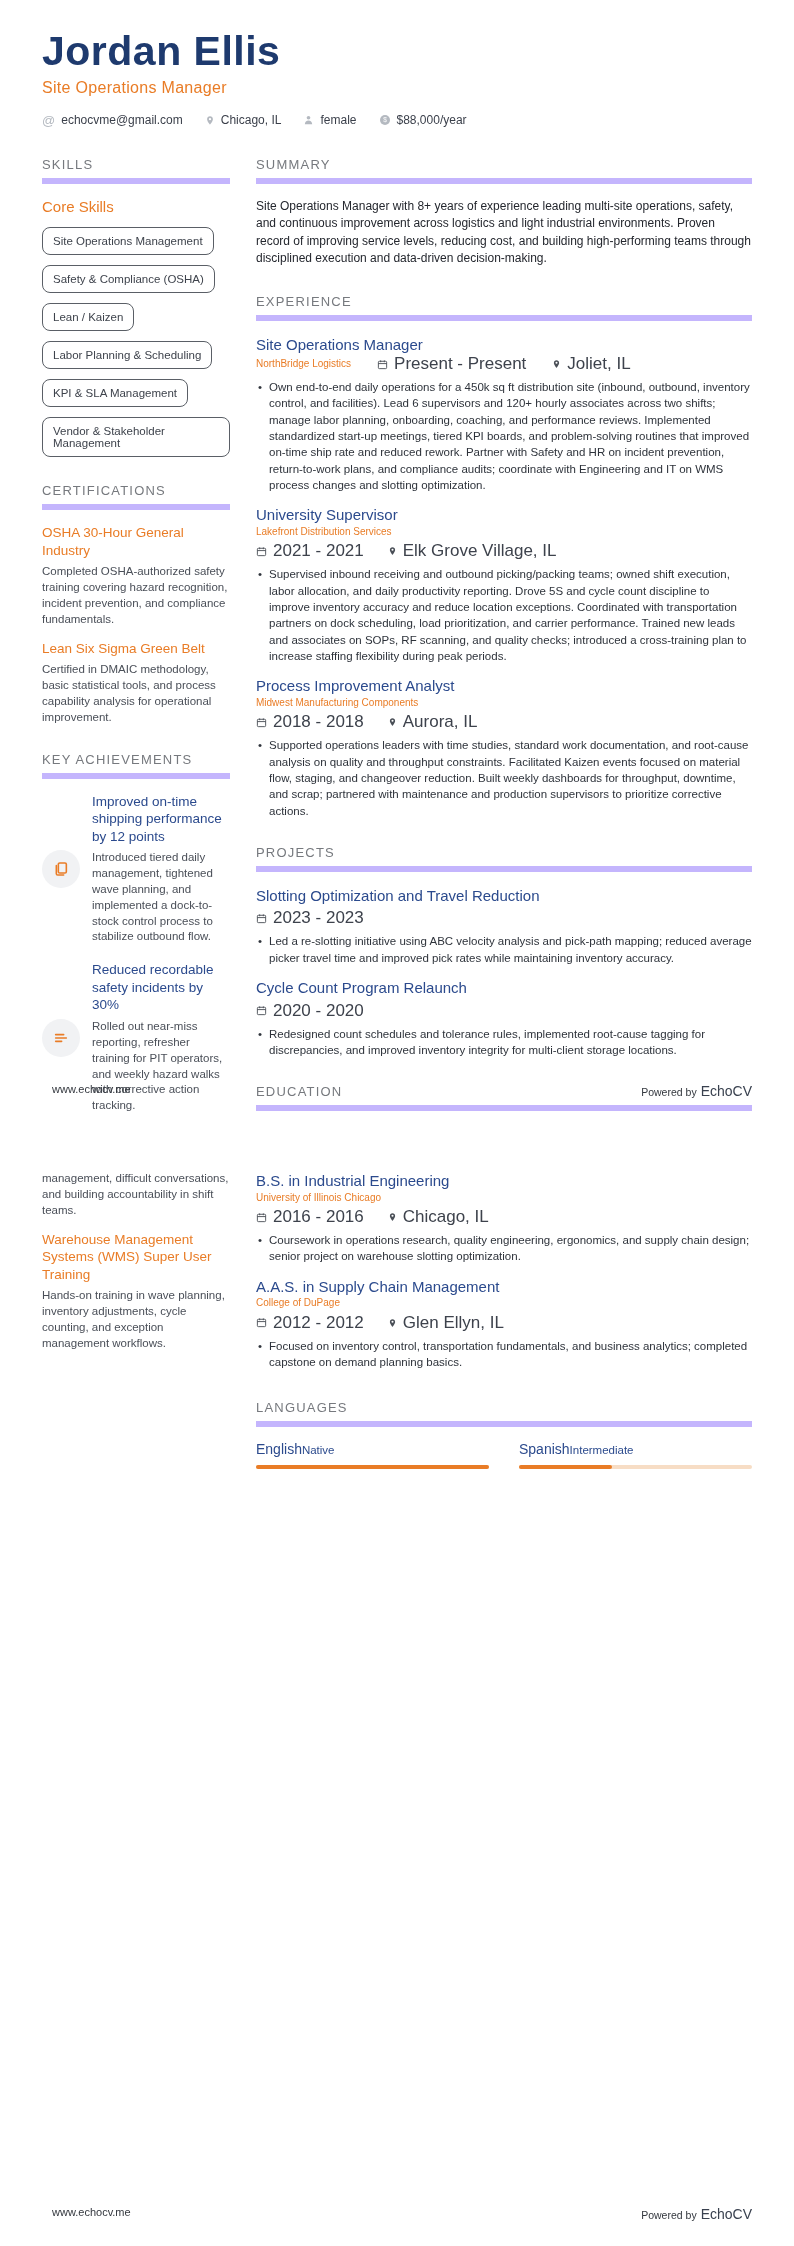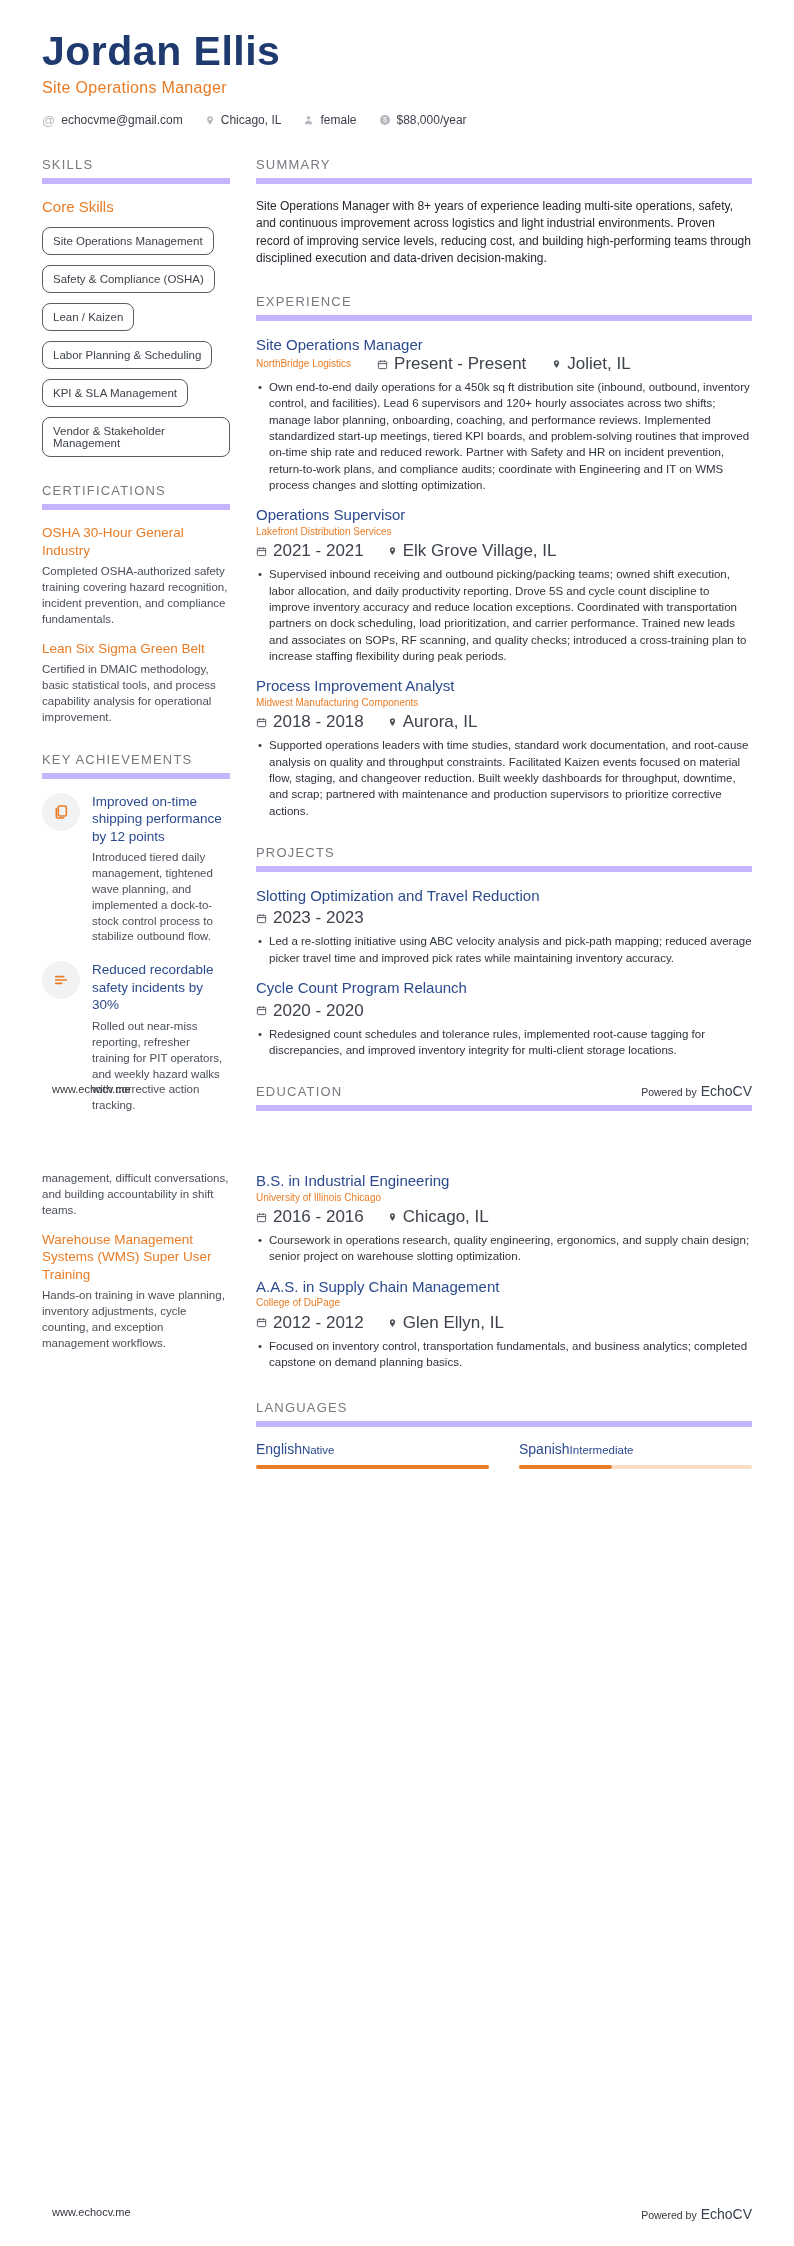--- a/index.html
+++ b/index.html
@@ -38,21 +38,21 @@
   .skill-box {
     display:table; border:1px solid #5a5f66; padding:7px 10px; margin-bottom:10px;
     font-size:11.5px; color:#3e434c; border-radius:8px; max-width:100%;
   }
 
   
   .cert-title { font-size:13.5px; color:#e97c26; font-weight:500; line-height:1.3; margin-bottom:5px; }
   .cert-desc { font-size:11.5px; color:#4a4f58; line-height:1.38; margin-bottom:12px; }
 
   
-  .ach-item { display:flex; gap:12px; margin-bottom:16px; }
+  .ach-item { display:flex; gap:12px; margin-bottom:16px;align-items:center; }
   .ach-icon {
     width:38px; height:38px; flex:0 0 38px; border-radius:50%;
     background:#f1f2f4; display:flex; align-items:center; justify-content:center;
   }
   .ach-title { font-size:13.5px; color:#2b4a8d; font-weight:500; line-height:1.3; margin-bottom:5px; }
   .ach-desc { font-size:11.5px; color:#4a4f58; line-height:1.38; }
 
   
   .summary-text { font-size:12px; color:#24272e; line-height:1.45; }
   .entry { margin-bottom:12px; }
@@ -220,21 +220,21 @@
                   </svg>
                 <span>Joliet, IL</span>
               </span>
             </div>
             <ul class="bullets">
               <li>Own end-to-end daily operations for a 450k sq ft distribution site (inbound, outbound, inventory control, and facilities). Lead 6 supervisors and 120+ hourly associates across two shifts; manage labor planning, onboarding, coaching, and performance reviews. Implemented standardized start-up meetings, tiered KPI boards, and problem-solving routines that improved on-time ship rate and reduced rework. Partner with Safety and HR on incident prevention, return-to-work plans, and compliance audits; coordinate with Engineering and IT on WMS process changes and slotting optimization.</li>
             </ul>
           </div>
 
           <div class="entry">
-            <div class="entry-title">Operations Supervisor</div>
+            <div class="entry-title">University Supervisor</div>
             <div class="entry-company">Lakefront Distribution Services</div>
             <div class="meta-row">
               <span class="meta-item">
                 <svg class="icon-svg" width="11" height="11" viewBox="0 0 24 24">
                     <rect x="3" y="5" width="18" height="16" rx="2" fill="none" stroke="#4a4f57" stroke-width="2"></rect>
                     <path d="M3 10h18M8 3v4M16 3v4" stroke="#4a4f57" stroke-width="2"></path>
                   </svg>
                 <span>2021 - 2021</span>
               </span>
               <span class="meta-item">

